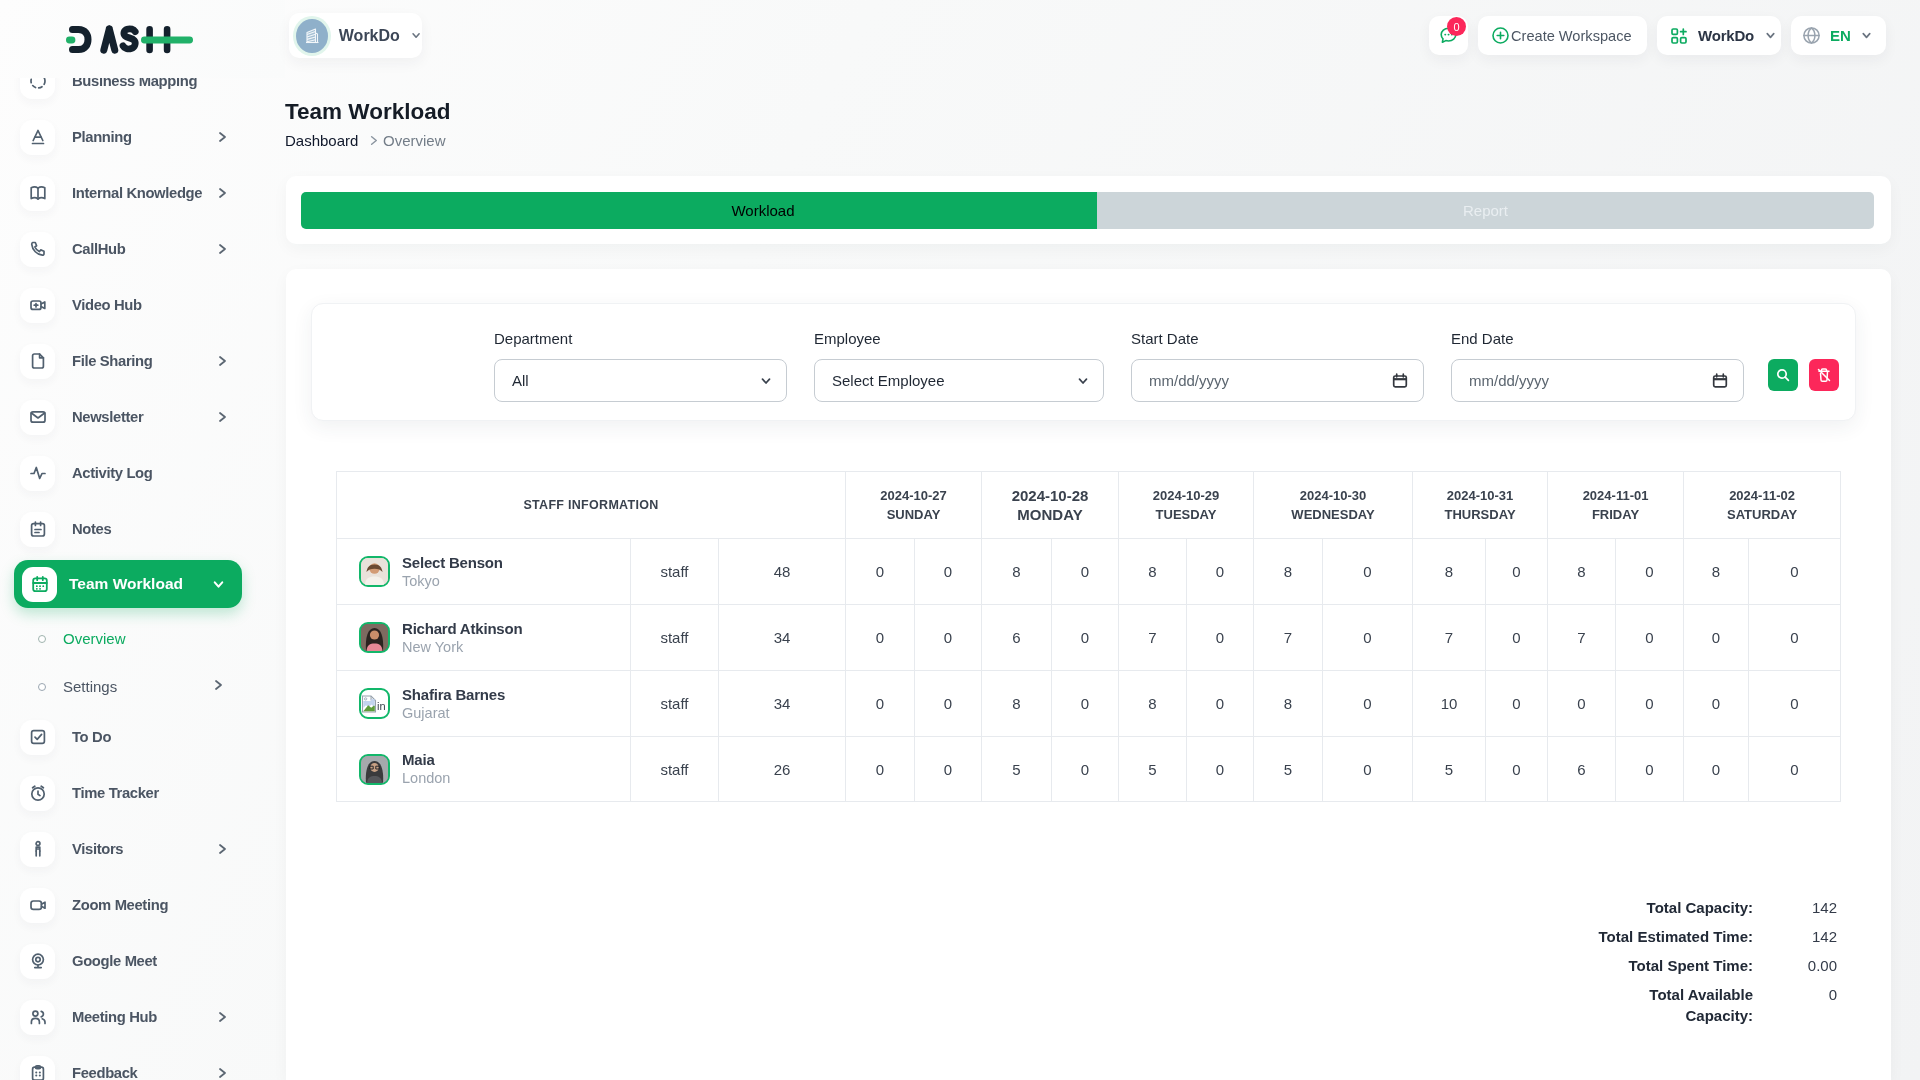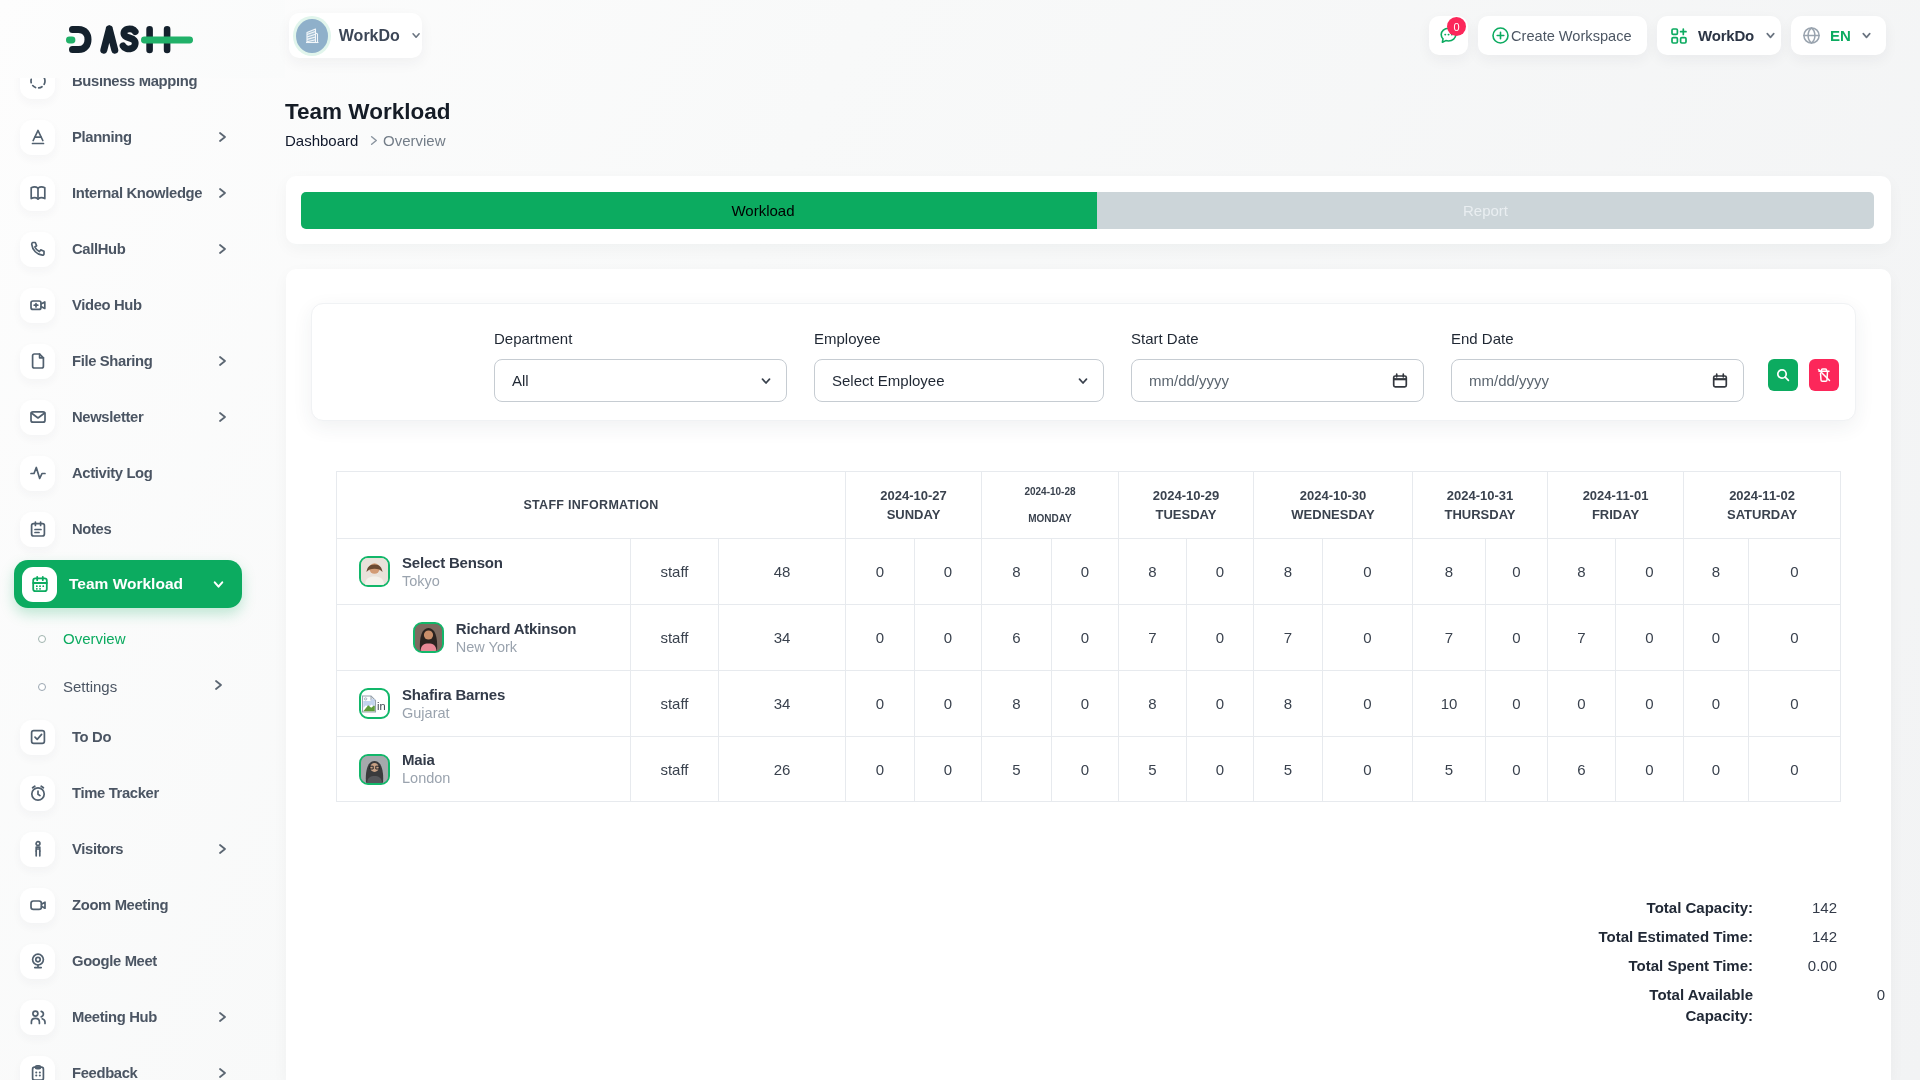--- a/index.html
+++ b/index.html
@@ -424,21 +424,21 @@
           <col style="width:62px">
           <col style="width:68px">
           <col style="width:68px">
         <col style="width:65px">
           <col style="width:92px">
       </colgroup>
       <tbody>
           <tr style="height:67px;">
         <th colspan="3" style="font-size:12.5px;letter-spacing:.3px;">STAFF INFORMATION</th>
         <th colspan="2" style="font-size:13px;line-height:19px;">2024-10-27<br>SUNDAY</th>
-        <th colspan="2" style="font-size:10px;line-height:27px;text-align:center;">2024-10-28<br>MONDAY</th>
+        <th colspan="2" style="font-size:15px;line-height:19px;text-align:center;">2024-10-28<br>MONDAY</th>
         <th colspan="2" style="font-size:13px;line-height:19px;">2024-10-29<br>TUESDAY</th>
         <th colspan="2" style="font-size:13px;line-height:19px;">2024-10-30<br>WEDNESDAY</th>
         <th colspan="2" style="font-size:13px;line-height:19px;">2024-10-31<br>THURSDAY</th>
         <th colspan="2" style="font-size:13px;line-height:19px;">2024-11-01<br>FRIDAY</th>
         <th colspan="2" style="font-size:13px;line-height:19px;">2024-11-02<br>SATURDAY</th>
       </tr>
       <tr style="height:66px;">
         <td style="text-align:left;">
           <div style="display:flex;align-items:center;padding-left:22px;">
             <span style="width:31px;height:31px;border-radius:9px;border:2px solid #12b76a;background:#ece7e2;overflow:hidden;flex:0 0 31px;">
@@ -467,21 +467,21 @@
             <td>0</td>
             <td>8</td>
             <td>0</td>
             <td>8</td>
             <td>0</td>
             <td>8</td>
             <td>0</td>
       </tr>
       <tr style="height:66px;">
         <td style="text-align:left;">
-          <div style="display:flex;align-items:center;padding-left:22px;justify-content:center;">
+          <div style="display:flex;align-items:center;padding-left:22px;">
             <span style="width:31px;height:31px;border-radius:9px;border:2px solid #12b76a;background:#6e5d55;overflow:hidden;flex:0 0 31px;">
               <svg width="27" height="27" viewBox="0 0 27 27">
                     <rect width="27" height="27" fill="#7d6a60"></rect>
                     <path d="M5 27 C4 13 7 4 13.5 4 C20 4 23 13 22 27 Z" fill="#2b2320"></path>
                     <circle cx="13.5" cy="11" r="4.6" fill="#c98e6a"></circle>
                     <path d="M5.5 27 C6 21 9 19.5 13.5 19.5 C18 19.5 21 21 21.5 27 Z" fill="#e78896"></path>
                   </svg>
             </span>
             <span style="margin-left:12px;">
               <div style="font-size:15px;font-weight:bold;letter-spacing:-0.2px;color:#333b49;line-height:19px;">Richard Atkinson</div>
@@ -586,17 +586,17 @@
       <span class="tv">142</span>
     </div>
   <div class="totrow" style="left:1553px;top:926px;">
       <span class="tl">Total Estimated Time:</span>
       <span class="tv">142</span>
     </div>
   <div class="totrow" style="left:1553px;top:955px;">
       <span class="tl">Total Spent Time:</span>
       <span class="tv">0.00</span>
     </div>
-  <div class="totrow" style="left:1553px;top:984px;gap:48px;">
+  <div class="totrow" style="left:1553px;top:984px;">
       <span class="tl">Total Available<br>Capacity:</span>
       <span class="tv">0</span>
     </div>
 </div>
 
 </body></html>

